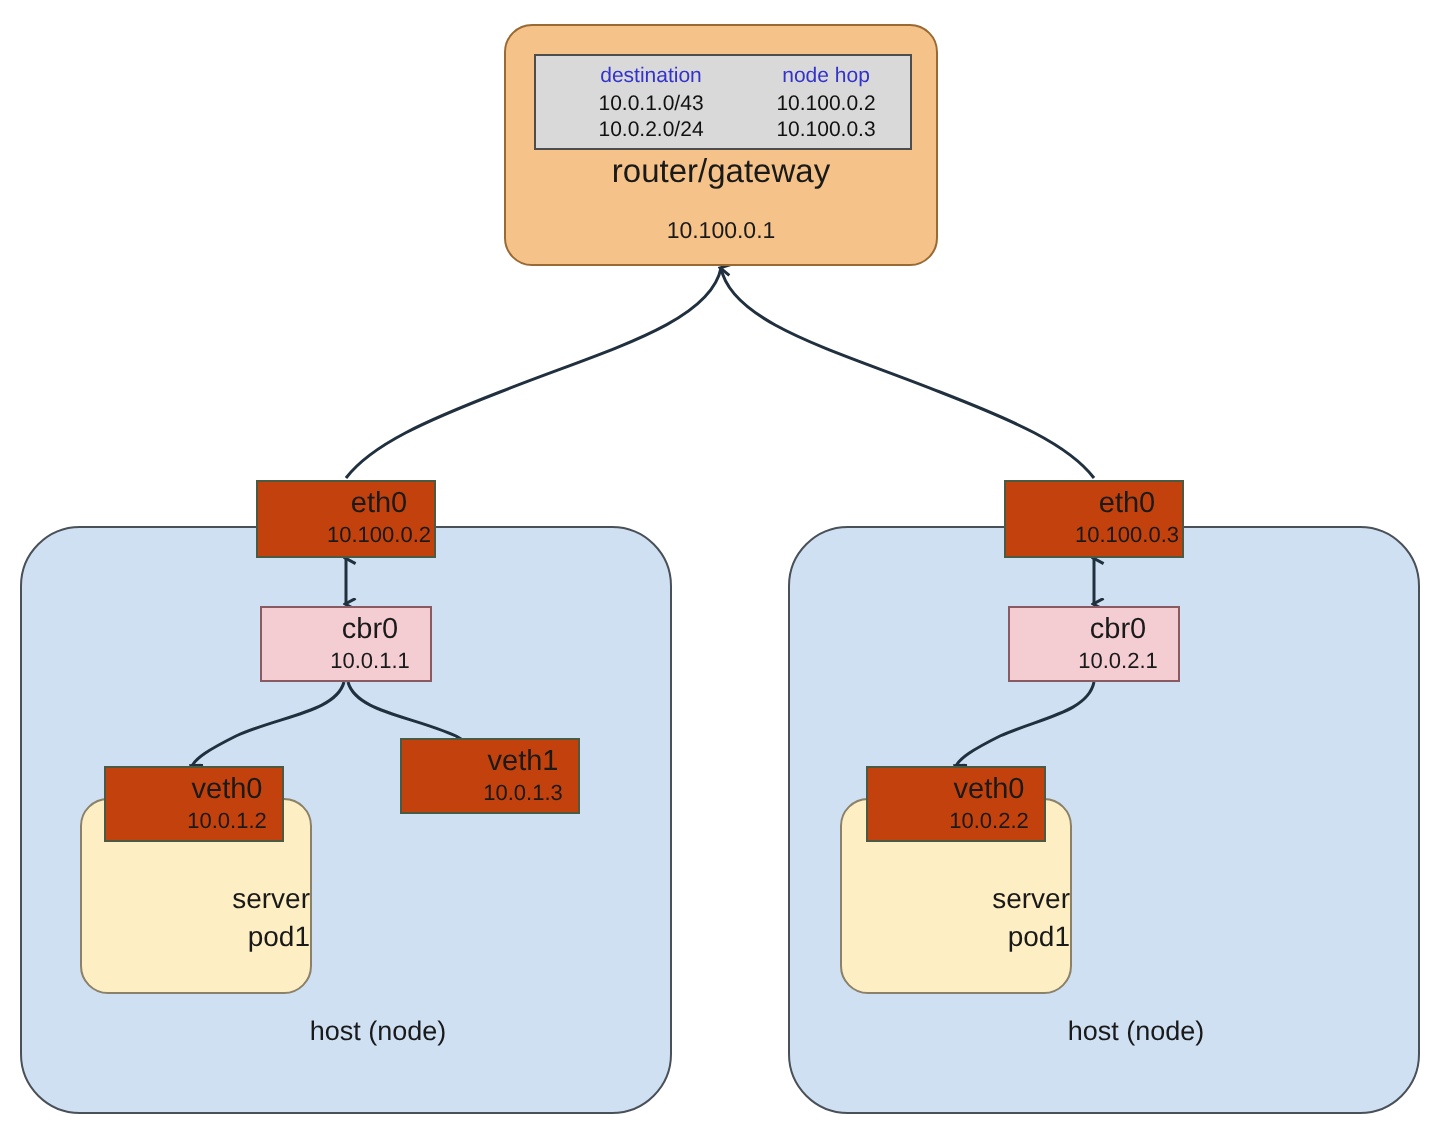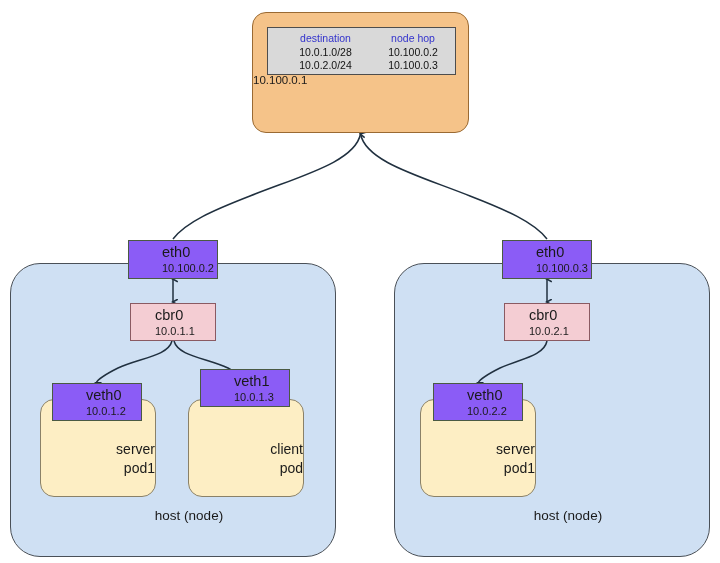--- a/index.html
+++ b/index.html
@@ -15,21 +15,21 @@
     width: 720px;
     height: 563px;
     background: #ffffff;
     overflow: hidden;
   }
   .box {
     position: absolute;
     box-sizing: border-box;
     display: flex;
     flex-direction: column;
-    align-items: flex-start;
+    align-items: center;
     justify-content: center;
     text-align: center;
   }
   
   #router {
     left: 252px;
     top: 12px;
     width: 217px;
     height: 121px;
     background: #f5c389;
@@ -114,21 +114,21 @@
   }
   .pod-line {
     font-size: 14px;
     color: #1a1a1a;
     line-height: 19px;
   }
   .pod-text { margin-top: 22px; }
 
   
   .nic {
-    background: #8b5cf6;
+    background: #c2410c;
     border: 1.4px solid #4a5a43;
     z-index: 4;
     padding-left: 33px;
   }
   .bridge {
     background: #f4cdd3;
     border: 1.4px solid #8a5a62;
     z-index: 4;
     padding-left: 24px;
   }
@@ -187,28 +187,29 @@
     <path d="M547,341 C544,356 520,359 500,368 C486,375 480,379 478,383" marker-end="url(#arrow-down)"></path>
   </svg>
 
   <div class="box" id="router">
     <div id="route-table">
       <div class="rt-row rt-head">
         <span class="rt-cell rt-c1">destination</span>
         <span class="rt-cell rt-c2">node hop</span>
       </div>
       <div class="rt-row rt-body">
-        <span class="rt-cell rt-c1">10.0.1.0/28</span>
+        <span class="rt-cell rt-c1">10.0.1.0/43</span>
         <span class="rt-cell rt-c2">10.100.0.2</span>
       </div>
       <div class="rt-row rt-body">
         <span class="rt-cell rt-c1">10.0.2.0/24</span>
         <span class="rt-cell rt-c2">10.100.0.3</span>
       </div>
     </div>
+    <div id="router-title">router/gateway</div>
     <div id="router-ip">10.100.0.1</div>
   </div>
 
   <div class="box nic" style="left:128px; top:240px; width:90px; height:39px;">
     <div class="nic-name">eth0</div>
     <div class="nic-ip">10.100.0.2</div>
   </div>
 
   <div class="box bridge" style="left:130px; top:303px; width:86px; height:38px;">
     <div class="nic-name">cbr0</div>
@@ -217,24 +218,20 @@
 
   <div class="pod" style="left:40px; top:399px; width:116px; height:98px;">
     <div class="pod-line pod-text">server</div>
     <div class="pod-line">pod1</div>
   </div>
   <div class="box nic" style="left:52px; top:383px; width:90px; height:38px;">
     <div class="nic-name">veth0</div>
     <div class="nic-ip">10.0.1.2</div>
   </div>
 
-  <div class="pod" style="left:188px; top:399px; width:116px; height:98px;">
-    <div class="pod-line pod-text">client</div>
-    <div class="pod-line">pod</div>
-  </div>
   <div class="box nic" style="left:200px; top:369px; width:90px; height:38px;">
     <div class="nic-name">veth1</div>
     <div class="nic-ip">10.0.1.3</div>
   </div>
 
   <div class="host-label" style="left:10px; width:326px;">host (node)</div>
 
   <div class="box nic" style="left:502px; top:240px; width:90px; height:39px;">
     <div class="nic-name">eth0</div>
     <div class="nic-ip">10.100.0.3</div>

